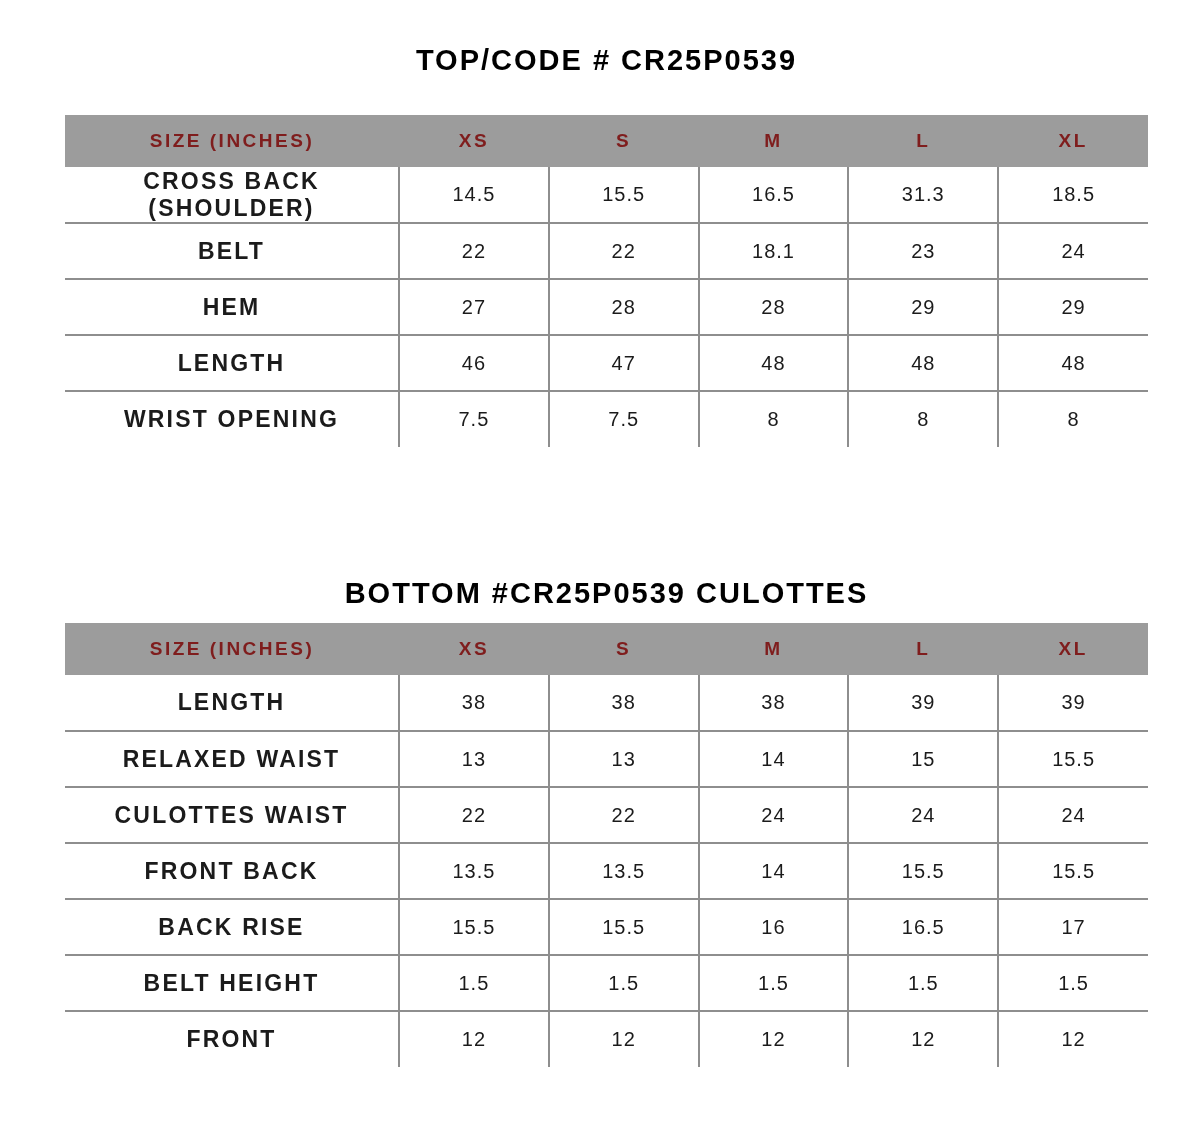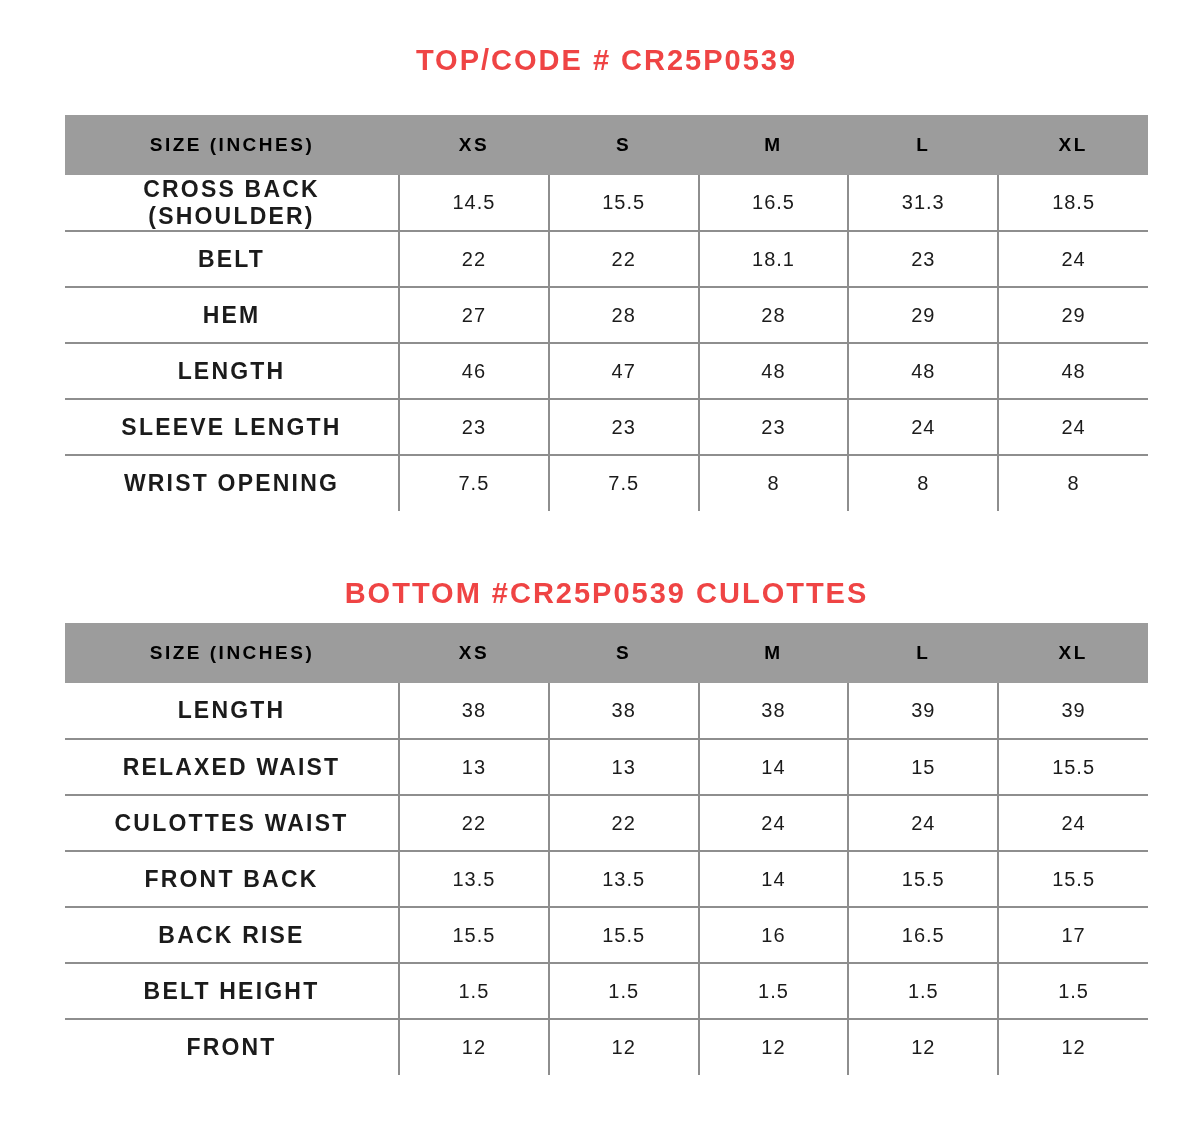--- a/index.html
+++ b/index.html
@@ -15,47 +15,47 @@
   .sheet { position: absolute; inset: 0; }
   .section-title {
     position: absolute;
     left: 65px;
     width: 1083px;
     text-align: center;
     font-size: 29px;
     font-weight: bold;
     letter-spacing: 2px;
     line-height: 40px;
-    color: #ef4444;
+    color: #000000;
     white-space: nowrap;
   }
   #title-top    { top: 40px; }
   #title-bottom { top: 573px; }
 
   .size-table {
     position: absolute;
     left: 65px;
     width: 1083px;
     border-collapse: collapse;
     table-layout: fixed;
   }
   #table-top    { top: 115px; }
   #table-bottom { top: 623px; }
 
   .size-table col.label-col { width: 334px; }
 
   .size-table thead th {
     background: #9c9c9c;
-    height: 60px;
+    height: 52px;
     font-size: 19px;
     font-weight: bold;
     letter-spacing: 2.5px;
     text-align: center;
     vertical-align: middle;
-    color: #000000;
+    color: #7f1d1d;
     border: none;
   }
   .size-table tbody td {
     height: 56px;
     text-align: center;
     vertical-align: middle;
     font-size: 20px;
     letter-spacing: 1px;
     background: #ffffff;
   }
@@ -122,28 +122,20 @@
         </tr>
         <tr>
           <td class="rowlabel">LENGTH</td>
           <td>46</td>
           <td>47</td>
           <td>48</td>
           <td>48</td>
           <td>48</td>
         </tr>
         <tr>
-          <td class="rowlabel">SLEEVE LENGTH</td>
-          <td>23</td>
-          <td>23</td>
-          <td>23</td>
-          <td>24</td>
-          <td>24</td>
-        </tr>
-        <tr>
           <td class="rowlabel">WRIST OPENING</td>
           <td>7.5</td>
           <td>7.5</td>
           <td>8</td>
           <td>8</td>
           <td>8</td>
         </tr>
       </tbody>
     </table>
 

